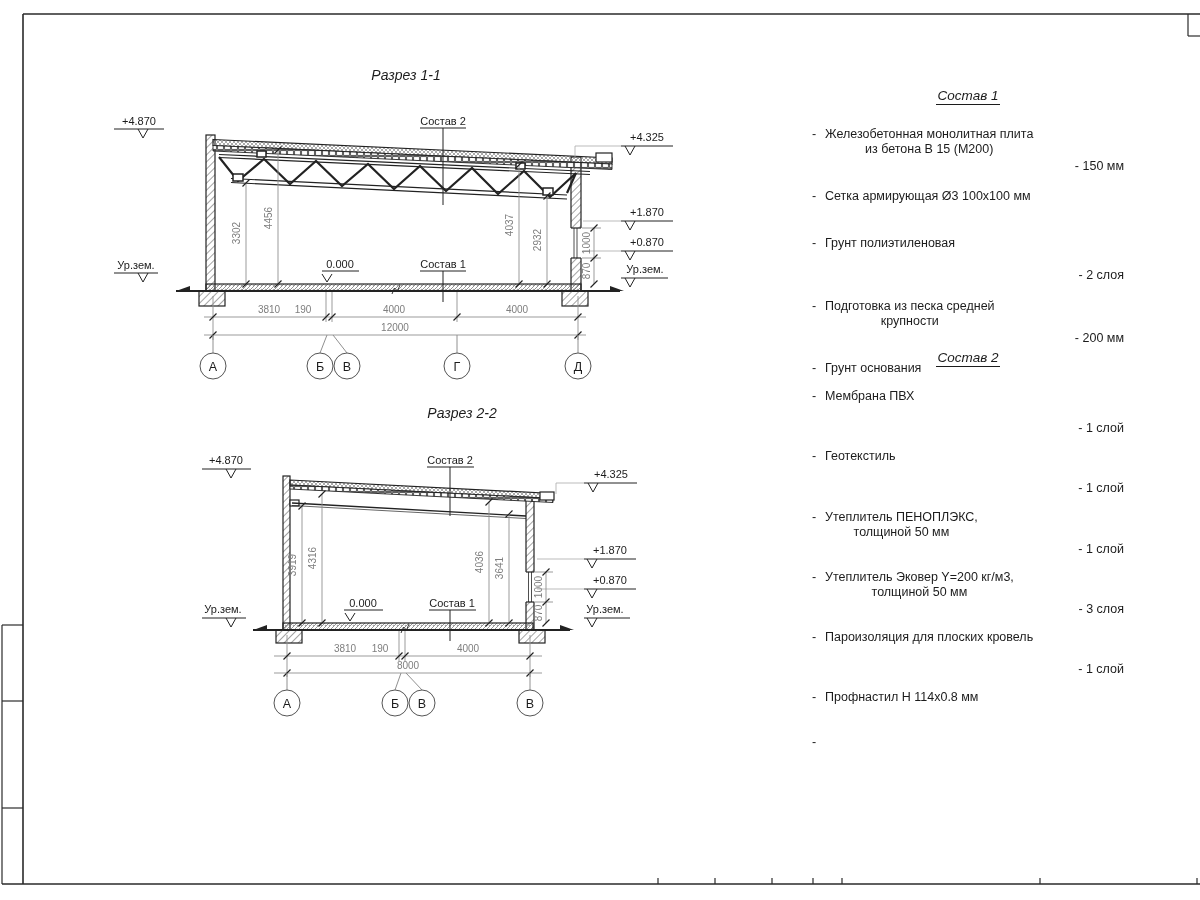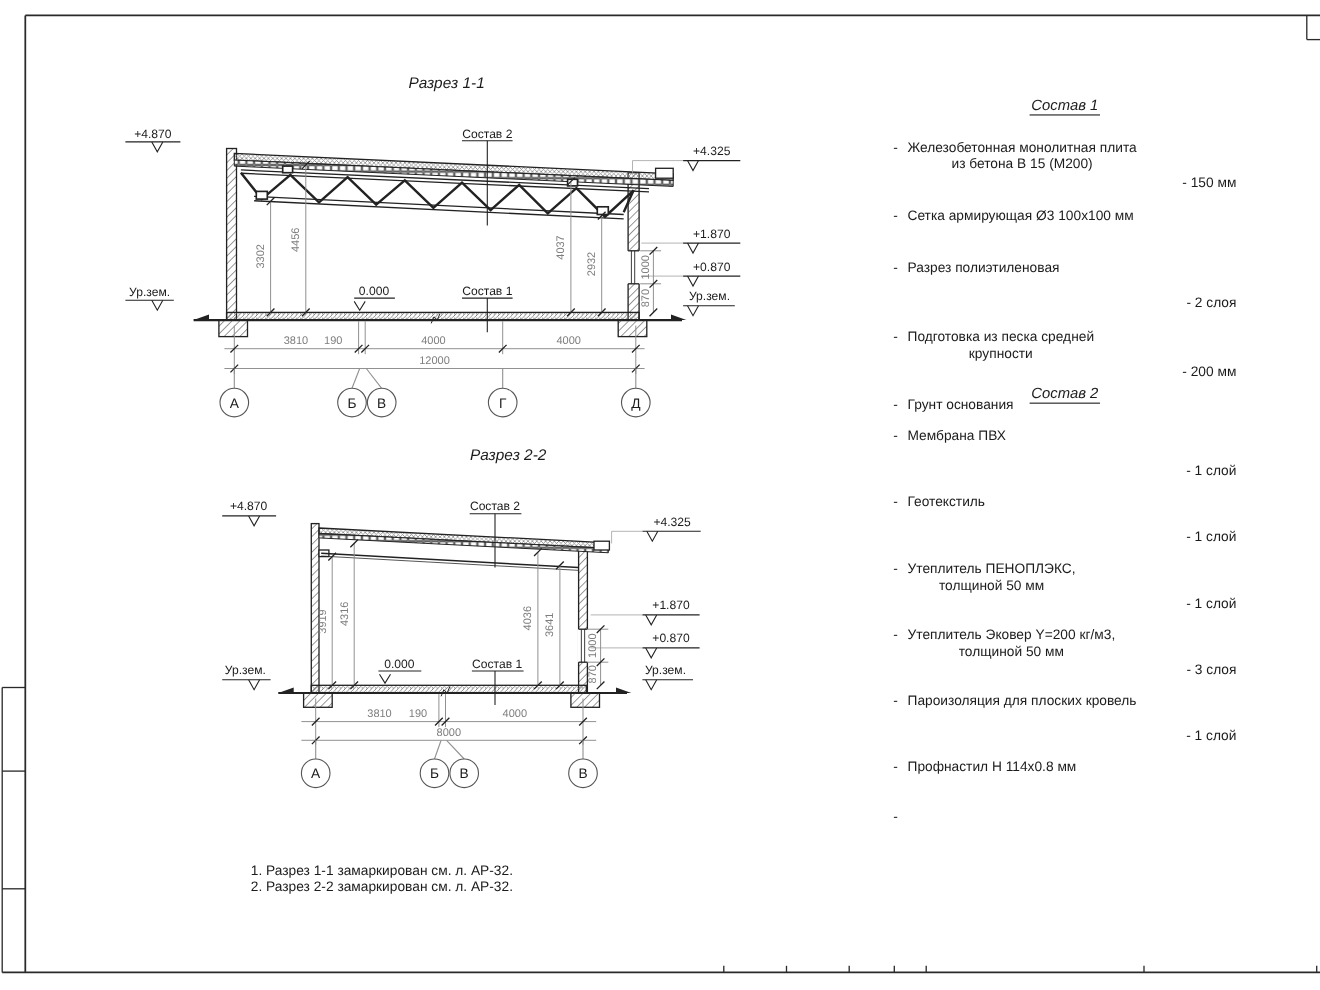--- a/index.html
+++ b/index.html
@@ -346,21 +346,21 @@
 из бетона В 15 (М200)</span>
     <span class="comp-val">- 150 мм</span>
   </div>
   <div class="comp-item">
     <span class="comp-bullet">-</span>
     <span class="comp-name">Сетка армирующая Ø3 100x100 мм</span>
     <span class="comp-val"></span>
   </div>
   <div class="comp-item">
     <span class="comp-bullet">-</span>
-    <span class="comp-name">Разрез полиэтиленовая</span>
+    <span class="comp-name">Грунт полиэтиленовая</span>
     <span class="comp-val">-  2 слоя</span>
   </div>
   <div class="comp-item">
     <span class="comp-bullet">-</span>
     <span class="comp-name">Подготовка из песка средней
 крупности</span>
     <span class="comp-val">- 200 мм</span>
   </div>
   <div class="comp-item">
     <span class="comp-bullet">-</span>
@@ -402,18 +402,14 @@
     <span class="comp-bullet">-</span>
     <span class="comp-name">Профнастил Н 114х0.8 мм</span>
     <span class="comp-val"></span>
   </div>
   <div class="comp-item">
     <span class="comp-bullet">-</span>
     <span class="comp-val"></span>
   </div>
 </div>
 
-<div class="notes">
-  <div>1. Разрез 1-1 замаркирован см. л. АР-32.</div>
-  <div>2. Разрез 2-2 замаркирован см. л. АР-32.</div>
+
 </div>
 
-</div>
-
 </body></html>

